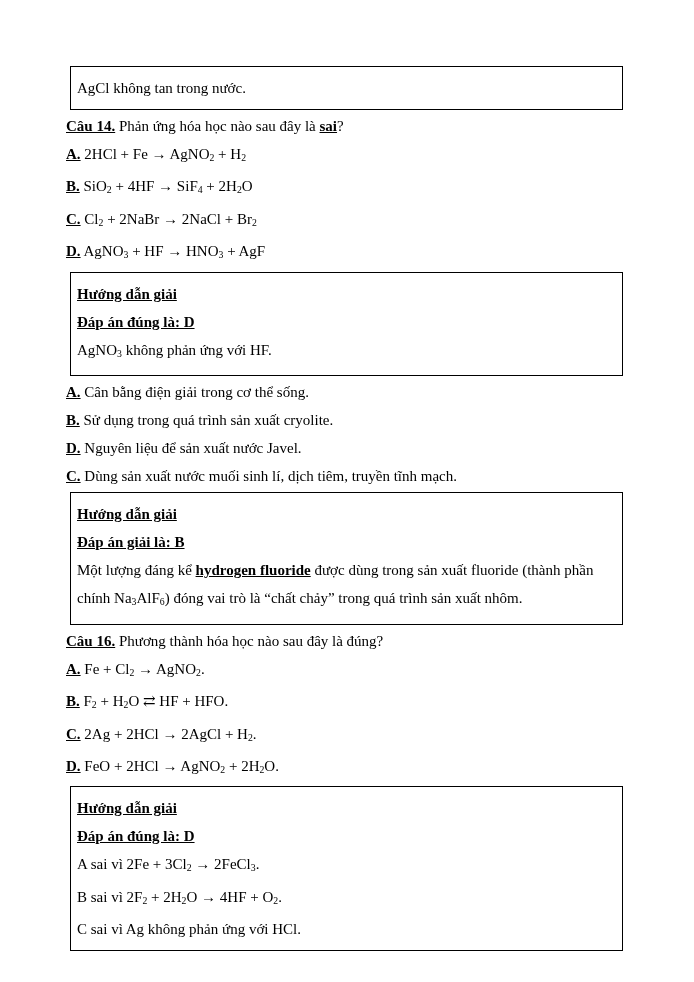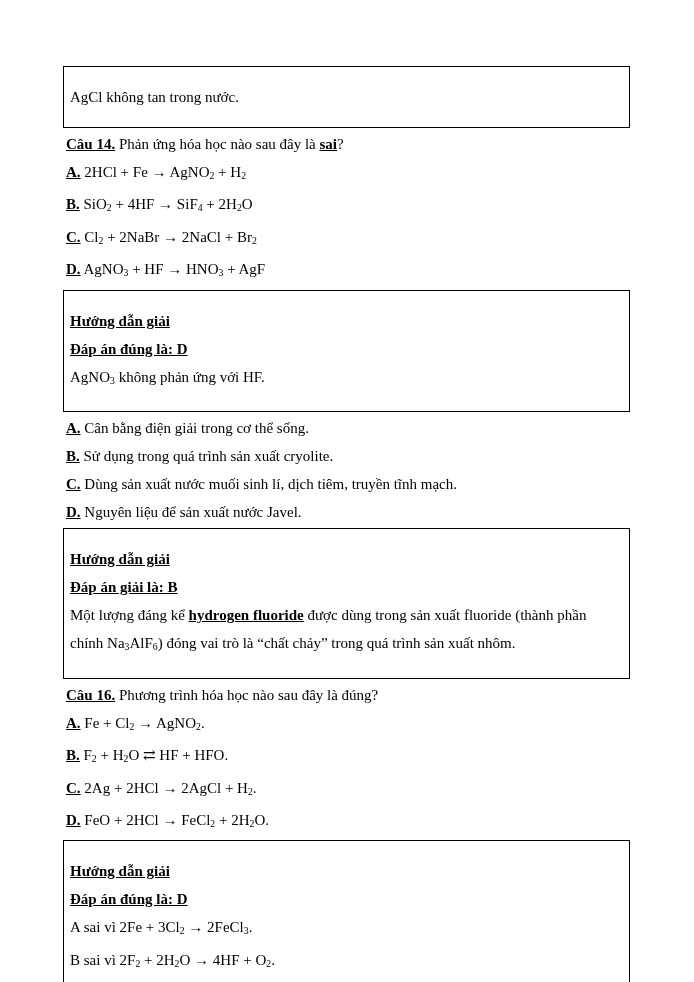--- a/index.html
+++ b/index.html
@@ -20,22 +20,22 @@
     top: 64px;
     width: 577px;
   }
   .line {
     line-height: 28px;
     white-space: nowrap;
   }
   .para { padding-left: 8px; }
   .box {
     border: 1.5px solid #000000;
-    margin: 2px 5px;
-    padding: 16px 6px;
+    margin: 2px 12px;
+    padding: 7px 6px;
   }
   .bold { font-weight: bold; text-decoration: underline; }
   .subscript {
     font-size: 0.65em;
     vertical-align: -0.25em;
   }
 </style>
 </head>
 <body>
 
@@ -64,45 +64,45 @@
         <div class="line"><span class="bold">Đáp án đúng là: D</span></div>
         <div class="line"><span>AgNO</span><span class="subscript">3</span><span> không phản ứng với HF.</span></div>
       </div>
       <div class="para">
         <div class="line"><span class="bold">A.</span><span> Cân bằng điện giải trong cơ thể sống.</span></div>
       </div>
       <div class="para">
         <div class="line"><span class="bold">B.</span><span> Sử dụng trong quá trình sản xuất cryolite.</span></div>
       </div>
       <div class="para">
-        <div class="line"><span class="bold">C.</span><span> Dùng sản xuất nước muối sinh lí, dịch tiêm, truyền tĩnh mạch.</span></div>
+        <div class="line"><span class="bold">D.</span><span> Nguyên liệu để sản xuất nước Javel.</span></div>
       </div>
       <div class="para">
-        <div class="line"><span class="bold">D.</span><span> Nguyên liệu để sản xuất nước Javel.</span></div>
+        <div class="line"><span class="bold">C.</span><span> Dùng sản xuất nước muối sinh lí, dịch tiêm, truyền tĩnh mạch.</span></div>
       </div>
       <div class="box">
         <div class="line"><span class="bold">Hướng dẫn giải</span></div>
         <div class="line"><span class="bold">Đáp án giải là: B</span></div>
         <div class="line"><span>Một lượng đáng kể </span><span class="bold">hydrogen fluoride</span><span> được dùng trong sản xuất fluoride (thành phần</span></div>
         <div class="line"><span>chính Na</span><span class="subscript">3</span><span>AlF</span><span class="subscript">6</span><span>) đóng vai trò là “chất chảy” trong quá trình sản xuất nhôm.</span></div>
       </div>
       <div class="para">
-        <div class="line"><span class="bold">Câu 16.</span><span> Phương trình hóa học nào sau đây là đúng?</span></div>
+        <div class="line"><span class="bold">Câu 16.</span><span> Phương thành hóa học nào sau đây là đúng?</span></div>
       </div>
       <div class="para">
         <div class="line"><span class="bold">A.</span><span> Fe + Cl</span><span class="subscript">2</span><span> → AgNO</span><span class="subscript">2</span><span>.</span></div>
       </div>
       <div class="para">
         <div class="line"><span class="bold">B.</span><span> F</span><span class="subscript">2</span><span> + H</span><span class="subscript">2</span><span>O ⇄ HF + HFO.</span></div>
       </div>
       <div class="para">
         <div class="line"><span class="bold">C.</span><span> 2Ag + 2HCl → 2AgCl + H</span><span class="subscript">2</span><span>.</span></div>
       </div>
       <div class="para">
-        <div class="line"><span class="bold">D.</span><span> FeO + 2HCl → FeCl</span><span class="subscript">2</span><span> + 2H</span><span class="subscript">2</span><span>O.</span></div>
+        <div class="line"><span class="bold">D.</span><span> FeO + 2HCl → AgNO</span><span class="subscript">2</span><span> + 2H</span><span class="subscript">2</span><span>O.</span></div>
       </div>
       <div class="box">
         <div class="line"><span class="bold">Hướng dẫn giải</span></div>
         <div class="line"><span class="bold">Đáp án đúng là: D</span></div>
         <div class="line"><span>A sai vì 2Fe + 3Cl</span><span class="subscript">2</span><span> → 2FeCl</span><span class="subscript">3</span><span>.</span></div>
         <div class="line"><span>B sai vì 2F</span><span class="subscript">2</span><span> + 2H</span><span class="subscript">2</span><span>O → 4HF + O</span><span class="subscript">2</span><span>.</span></div>
         <div class="line"><span>C sai vì Ag không phản ứng với HCl.</span></div>
       </div>
     </div>
 </div>

